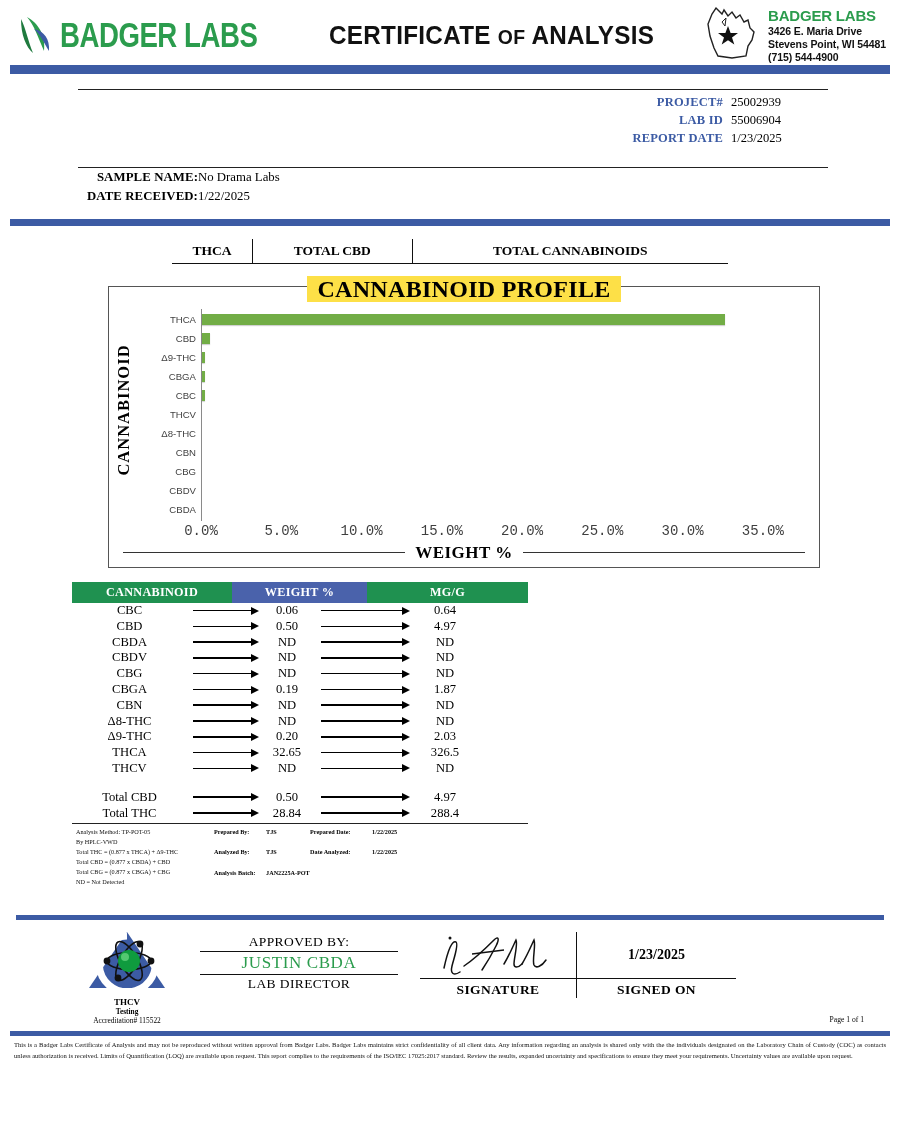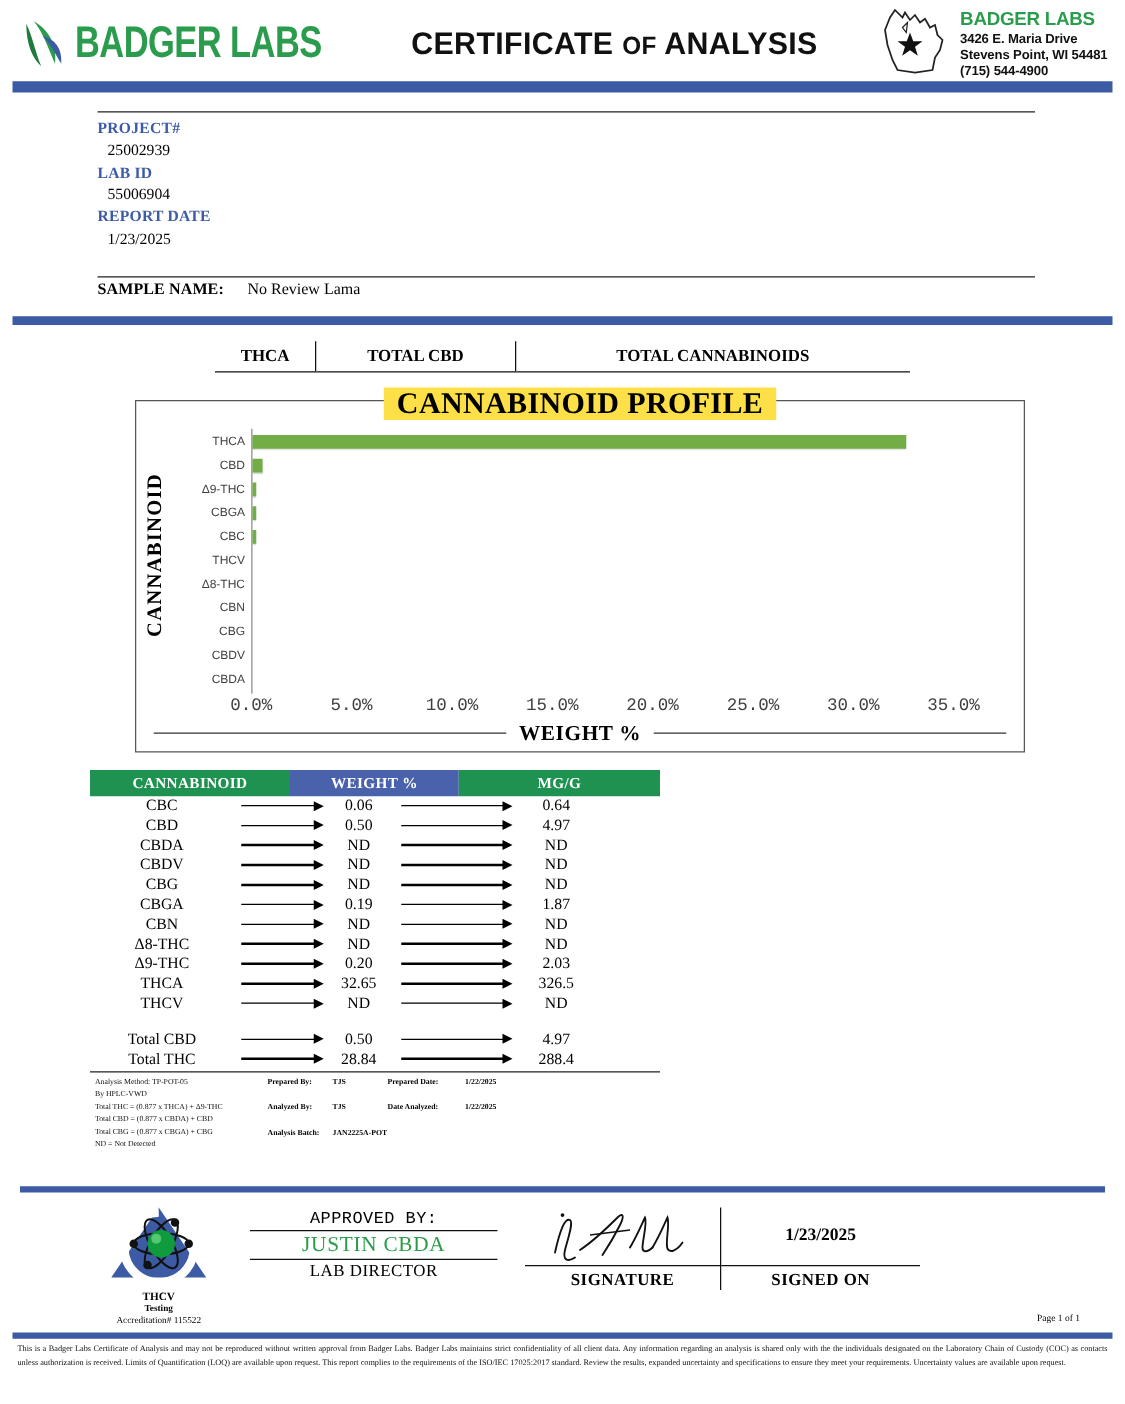--- a/index.html
+++ b/index.html
@@ -55,27 +55,27 @@
   .report-zone { padding: 14px 72px 0 78px; position:relative; }
   .report-head { display:flex; align-items:baseline; gap:7px; }
   .report-word {
     font-size:19px; font-weight:bold; color:#3c5ba4;
     text-decoration: underline; letter-spacing:0.2px;
   }
   .prepared-for { font-size:15.5px; font-weight:bold; letter-spacing:0.1px; }
   .rule { border-bottom:1.2px solid #222; margin-top:1px; }
 
   .meta-rows { margin-top:4px; }
-  .meta-row { display:flex; align-items:baseline; font-size:12.5px; line-height:1.42;flex-direction:column; }
+  .meta-row { display:flex; justify-content:flex-end; align-items:baseline; font-size:12.5px; line-height:1.42; }
   .meta-label { color:#3c5ba4; font-weight:bold; letter-spacing:0.2px; }
   .meta-value { width:105px; text-align:left; padding-left:8px; color:#000; }
 
   .sample-block { margin-top:20px; }
   .sample-row { display:flex; font-size:12.8px; line-height:1.5; }
-  .sample-label { font-weight:bold; width:120px; letter-spacing:0.1px; }
+  .sample-label { font-weight:bold; width:120px; letter-spacing:0.1px;text-align:right; }
   .sample-value { }
 
   
   .summary-wrap { margin: 13px 24px 0 24px; }
   .summary-table { width:100%; border-collapse:collapse; }
   .summary-table th, .summary-table td {
     text-align:center; font-size:13.5px; font-weight:bold;
     padding:4px 0;
   }
   .summary-table .sp { width:148px; border:none; }
@@ -185,21 +185,21 @@
     margin: 28px 16px 0 16px; position:relative;
     border-top:5px solid #3c5ba4; padding-top:10px;
   }
   .appr-inner { display:flex; align-items:flex-start; padding-left:52px; }
   .pjla { width:118px; text-align:center; flex:none; }
   .pjla-logo { width:84px; height:62px; }
   .pjla-t1 { font-size:9px; font-weight:bold; margin-top:1px; }
   .pjla-t2 { font-size:7.4px; font-weight:bold; }
   .pjla-t3 { font-size:7.4px; }
   .appr-mid { width:198px; text-align:center; margin-left:14px; padding-top:4px; }
-  .appr-lbl { font-size:13.5px; letter-spacing:0.4px;font-family:Liberation Mono, monospace; }
+  .appr-lbl { font-size:13.5px; letter-spacing:0.4px; }
   .appr-name {
     font-size:17px; color:#2b9c4d; letter-spacing:0.6px;
     border-top:1.2px solid #111; border-bottom:1.2px solid #111;
     padding:1px 0; margin:1px 0;
   }
   .appr-role { font-size:13.5px; letter-spacing:0.4px; }
   .sig-group { display:flex; margin-left:22px; padding-top:2px; }
   .sig-col { width:156px; text-align:center; position:relative; }
   .sig-draw { height:46px; position:relative; }
   .sig-date { height:46px; display:flex; align-items:center; justify-content:center; font-size:14px; font-weight:bold; }
@@ -267,21 +267,25 @@
     <div class="meta-row">
       <span class="meta-label">REPORT DATE</span>
       <span class="meta-value">1/23/2025</span>
     </div>
   </div>
 
   <div class="sample-block">
     <div class="rule"></div>
     <div class="sample-row">
       <span class="sample-label">SAMPLE NAME:</span>
-      <span class="sample-value">No Review Lama</span>
+      <span class="sample-value">No Drama Labs</span>
+    </div>
+    <div class="sample-row">
+      <span class="sample-label">DATE RECEIVED:</span>
+      <span class="sample-value">1/22/2025</span>
     </div>
   </div>
 </div>
 
 <div class="blue-bar thin" style="margin-top:12px"></div>
 
 <div class="summary-wrap">
   <table class="summary-table">
     <tbody>
         <tr>

